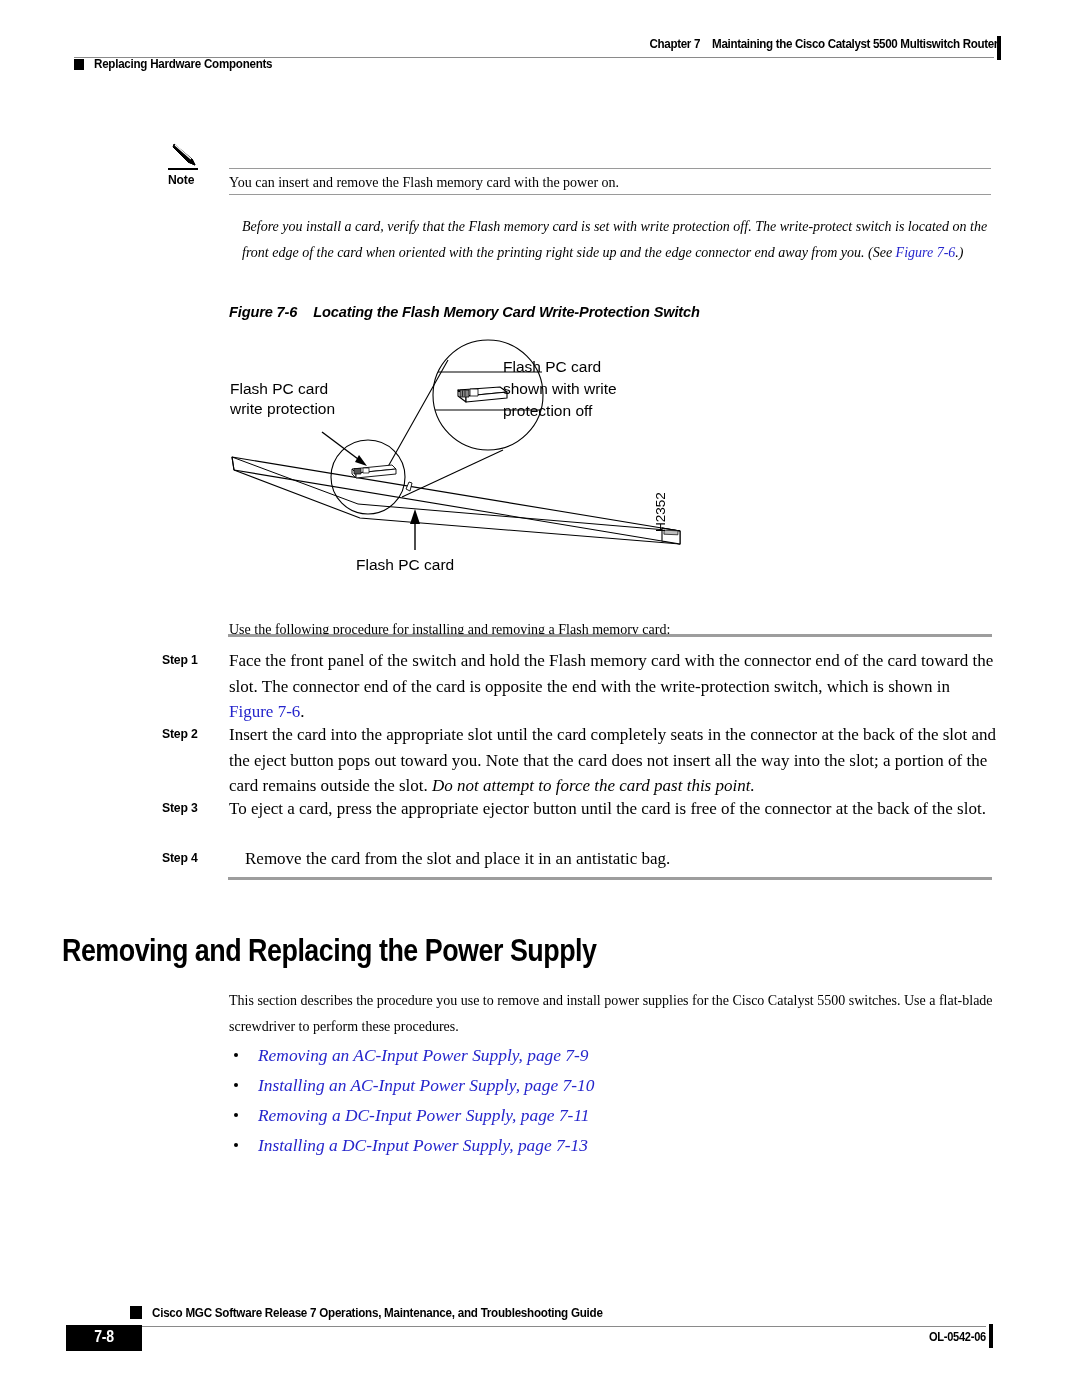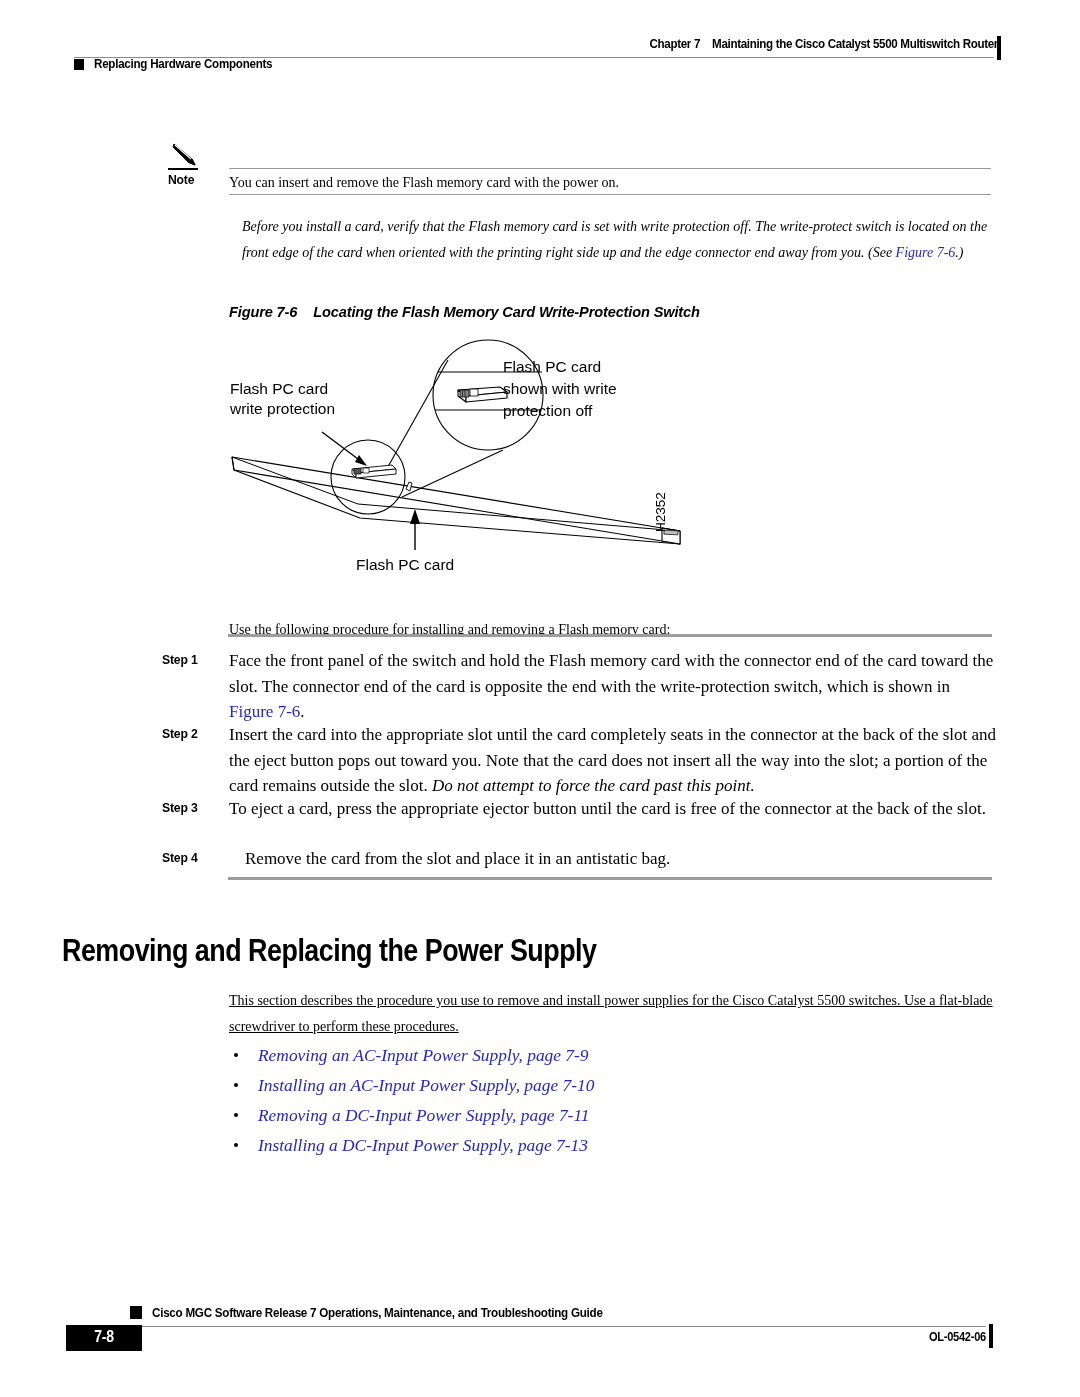--- a/index.html
+++ b/index.html
@@ -120,21 +120,21 @@
     background: #9a9a9a;
   }
   .note-text {
     left: 229px; top: 170px;
     width: 770px;
   }
 
   
   .para-intro { left: 242px; top: 214px; width: 768px; font-style: italic; }
   .para-usefollowing { left: 229px; top: 597px; width: 768px; margin-top: 20px; }
-  .para-section-desc { left: 229px; top: 988px; width: 768px; text-decoration: underline; }
+  .para-section-desc { left: 229px; top: 988px; width: 768px; }
 
   
   .fig-caption {
     position: absolute;
     left: 229px; top: 304px;
     font-family: "Liberation Sans", sans-serif;
     font-weight: bold;
     font-style: italic;
     font-size: 14.6px;
     letter-spacing: -0.15px;

